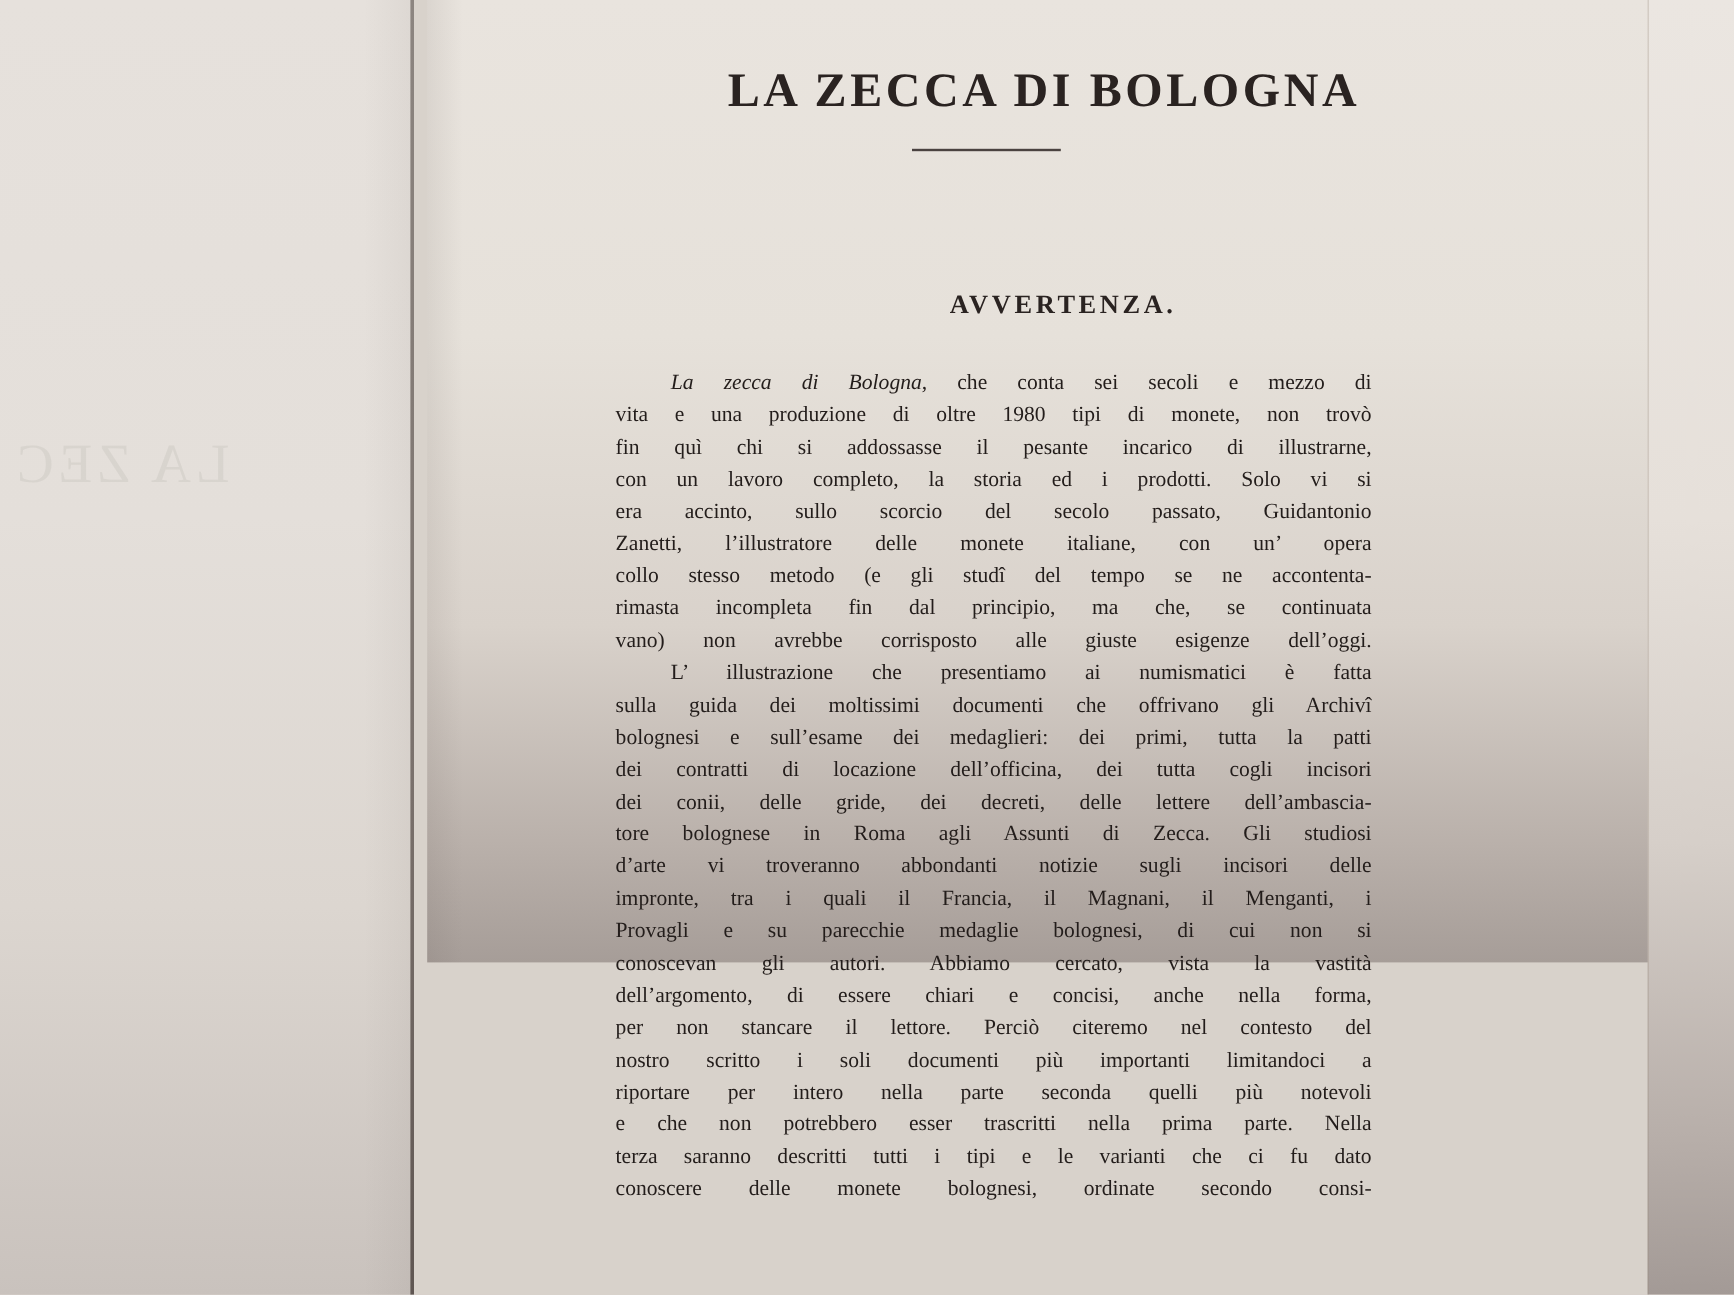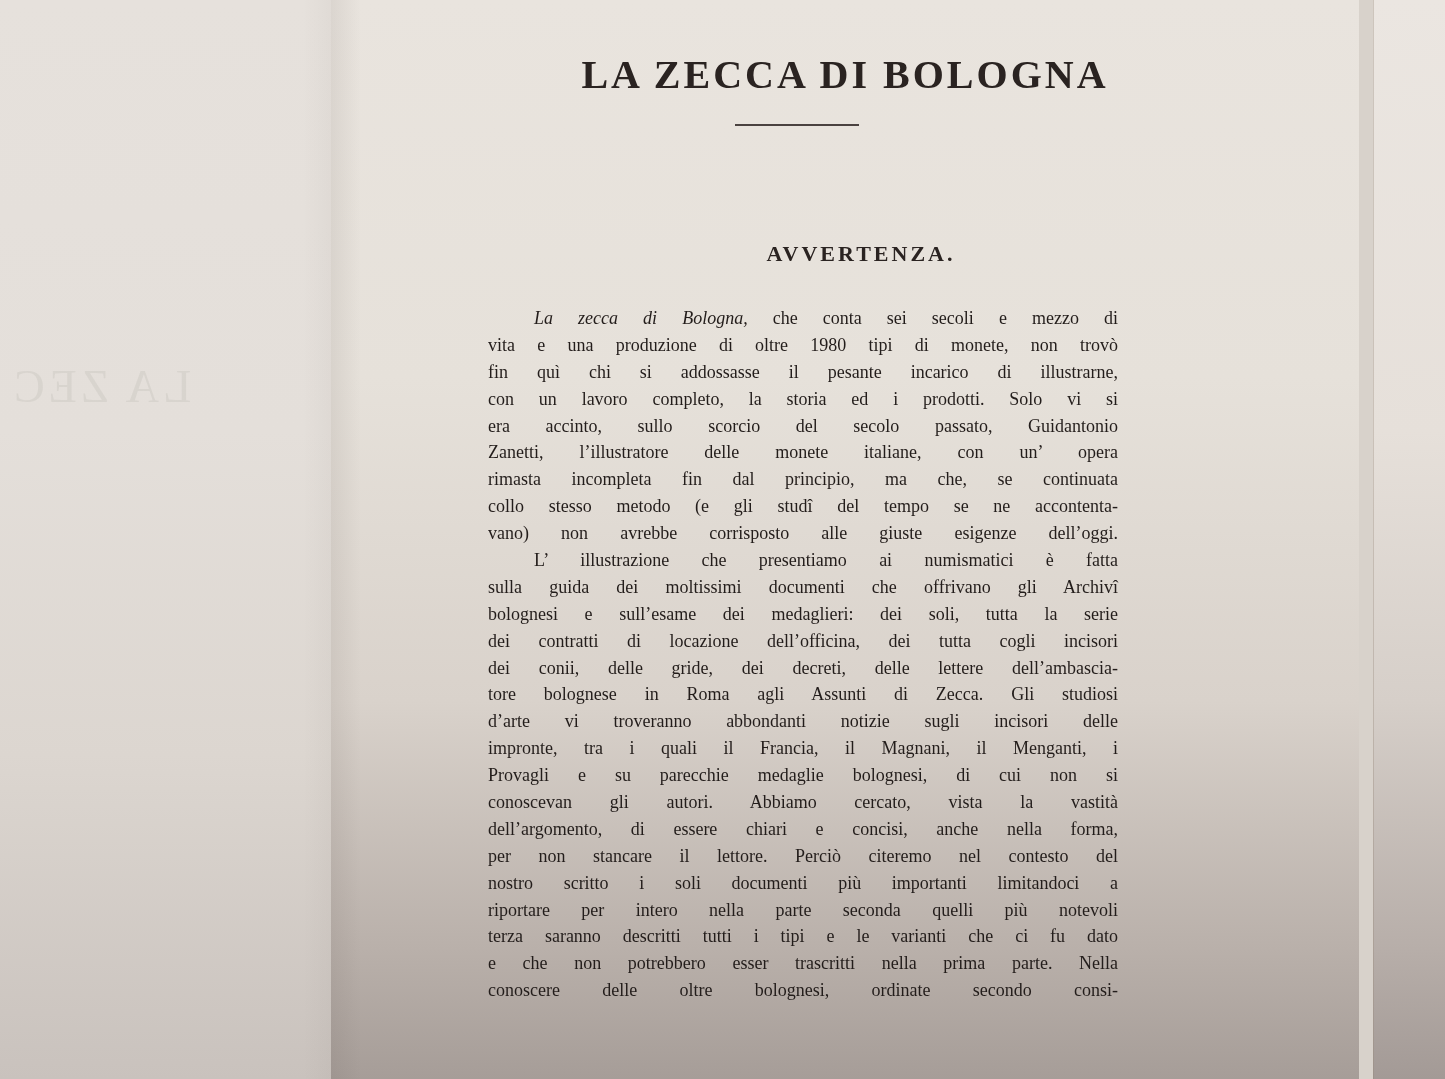--- a/index.html
+++ b/index.html
@@ -40,22 +40,22 @@
     }
     .gutter {
       position: absolute;
       left: 342px; top: 0;
       width: 3px; height: 1079px;
       background: linear-gradient(to bottom, #8c8580, #7a716c 60%, #5f5652);
     }
     
     .right-page {
       position: absolute;
-      left: 331px; top: 0;
-      width: 1028px; height: 1079px;
+      left: 356px; top: 0;
+      width: 1028px; height: 802px;
       background: linear-gradient(to bottom, #e9e4de 0%, #e6e1da 35%, #d9d2cb 65%, #b9b0aa 88%, #a69d98 100%);
     }
     .right-page::before {
       content: "";
       position: absolute;
       left: 0; top: 0; bottom: 0;
       width: 30px;
       background: linear-gradient(to right, rgba(90,80,75,0.10), rgba(0,0,0,0));
     }
     .page-edge {
@@ -135,36 +135,36 @@
   <div class="title-rule"></div>
   <h2 class="subtitle">AVVERTENZA.</h2>
 
   <div class="body-text">
     <span class="body-line indent"><span class="italic">La zecca di Bologna,</span><span> che conta sei secoli e mezzo di</span></span>
     <span class="body-line">vita e una produzione di oltre 1980 tipi di monete, non trovò</span>
     <span class="body-line">fin quì chi si addossasse il pesante incarico di illustrarne,</span>
     <span class="body-line">con un lavoro completo, la storia ed i prodotti. Solo vi si</span>
     <span class="body-line">era accinto, sullo scorcio del secolo passato, Guidantonio</span>
     <span class="body-line">Zanetti, l’illustratore delle monete italiane, con un’ opera</span>
+    <span class="body-line">collo stesso metodo (e gli studî del tempo se ne accontenta-</span>
     <span class="body-line">rimasta incompleta fin dal principio, ma che, se continuata</span>
-    <span class="body-line">collo stesso metodo (e gli studî del tempo se ne accontenta-</span>
     <span class="body-line">vano) non avrebbe corrisposto alle giuste esigenze dell’oggi.</span>
     <span class="body-line indent">L’ illustrazione che presentiamo ai numismatici è fatta</span>
     <span class="body-line">sulla guida dei moltissimi documenti che offrivano gli Archivî</span>
-    <span class="body-line">bolognesi e sull’esame dei medaglieri: dei soli, tutta la serie</span>
+    <span class="body-line">bolognesi e sull’esame dei medaglieri: dei primi, tutta la patti</span>
     <span class="body-line">dei contratti di locazione dell’officina, dei tutta cogli incisori</span>
     <span class="body-line">dei conii, delle gride, dei decreti, delle lettere dell’ambascia-</span>
     <span class="body-line">tore bolognese in Roma agli Assunti di Zecca. Gli studiosi</span>
     <span class="body-line">d’arte vi troveranno abbondanti notizie sugli incisori delle</span>
     <span class="body-line">impronte, tra i quali il Francia, il Magnani, il Menganti, i</span>
     <span class="body-line">Provagli e su parecchie medaglie bolognesi, di cui non si</span>
     <span class="body-line">conoscevan gli autori. Abbiamo cercato, vista la vastità</span>
     <span class="body-line">dell’argomento, di essere chiari e concisi, anche nella forma,</span>
     <span class="body-line">per non stancare il lettore. Perciò citeremo nel contesto del</span>
     <span class="body-line">nostro scritto i soli documenti più importanti limitandoci a</span>
     <span class="body-line">riportare per intero nella parte seconda quelli più notevoli</span>
+    <span class="body-line">e che non potrebbero esser trascritti nella prima parte. Nella</span>
     <span class="body-line">terza saranno descritti tutti i tipi e le varianti che ci fu dato</span>
-    <span class="body-line">e che non potrebbero esser trascritti nella prima parte. Nella</span>
-    <span class="body-line last">conoscere delle oltre bolognesi, ordinate secondo consi-</span>
+    <span class="body-line last">conoscere delle monete bolognesi, ordinate secondo consi-</span>
   </div>
 </div>
 
 <div class="page-edge"></div>
 
 </body></html>

